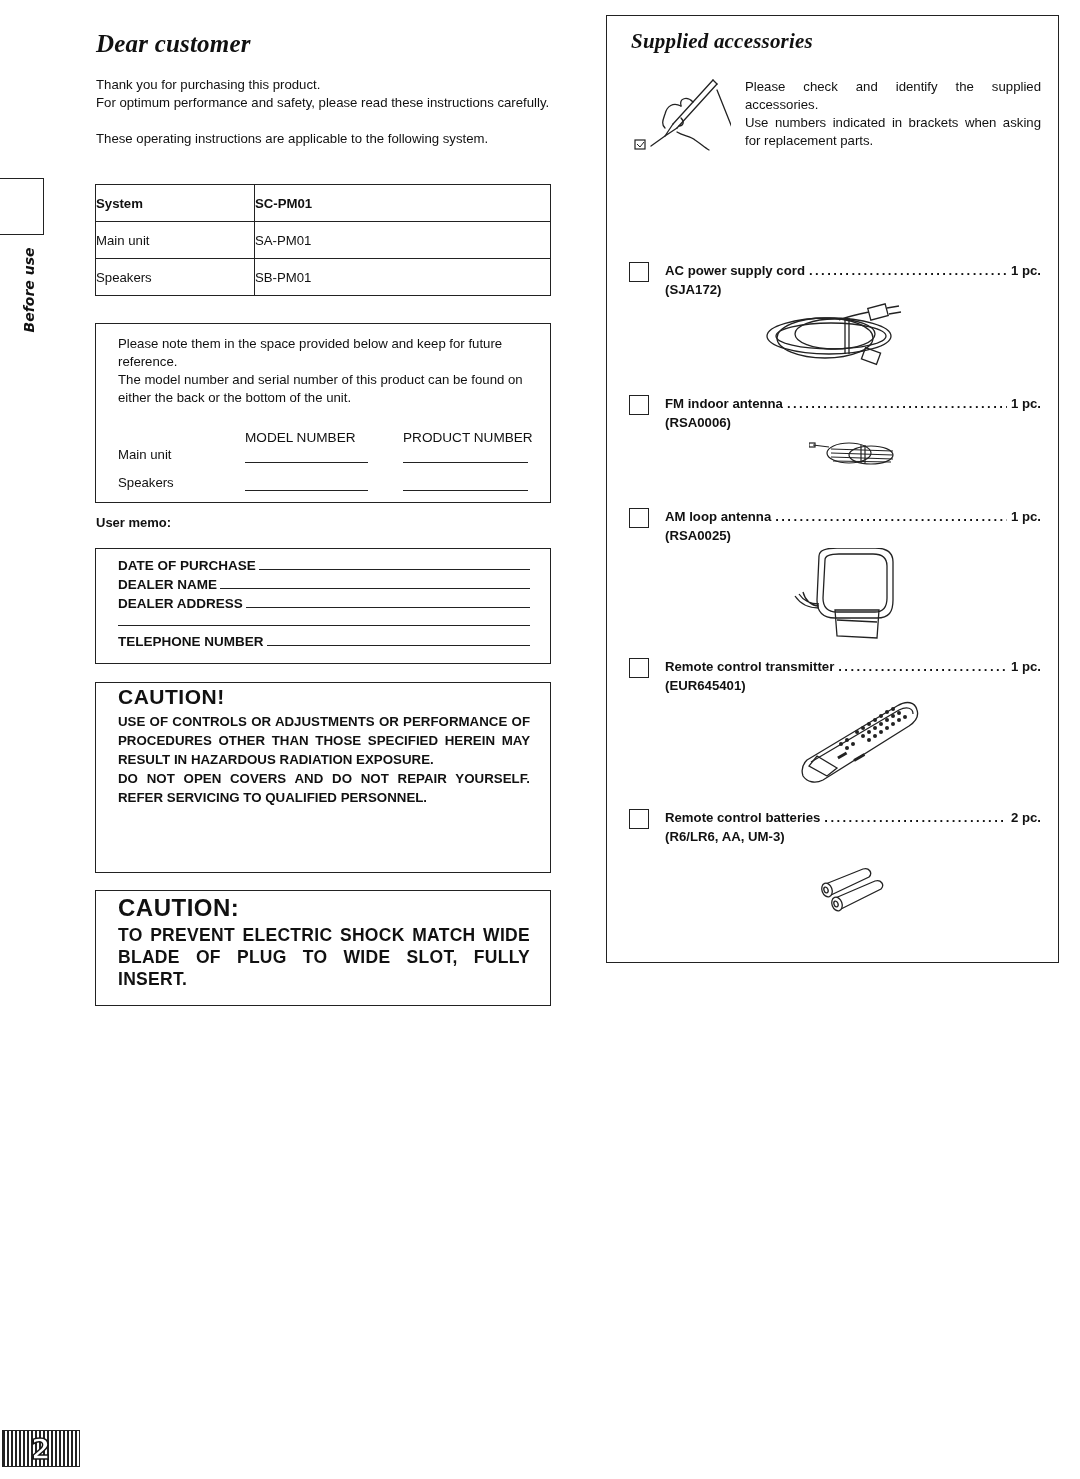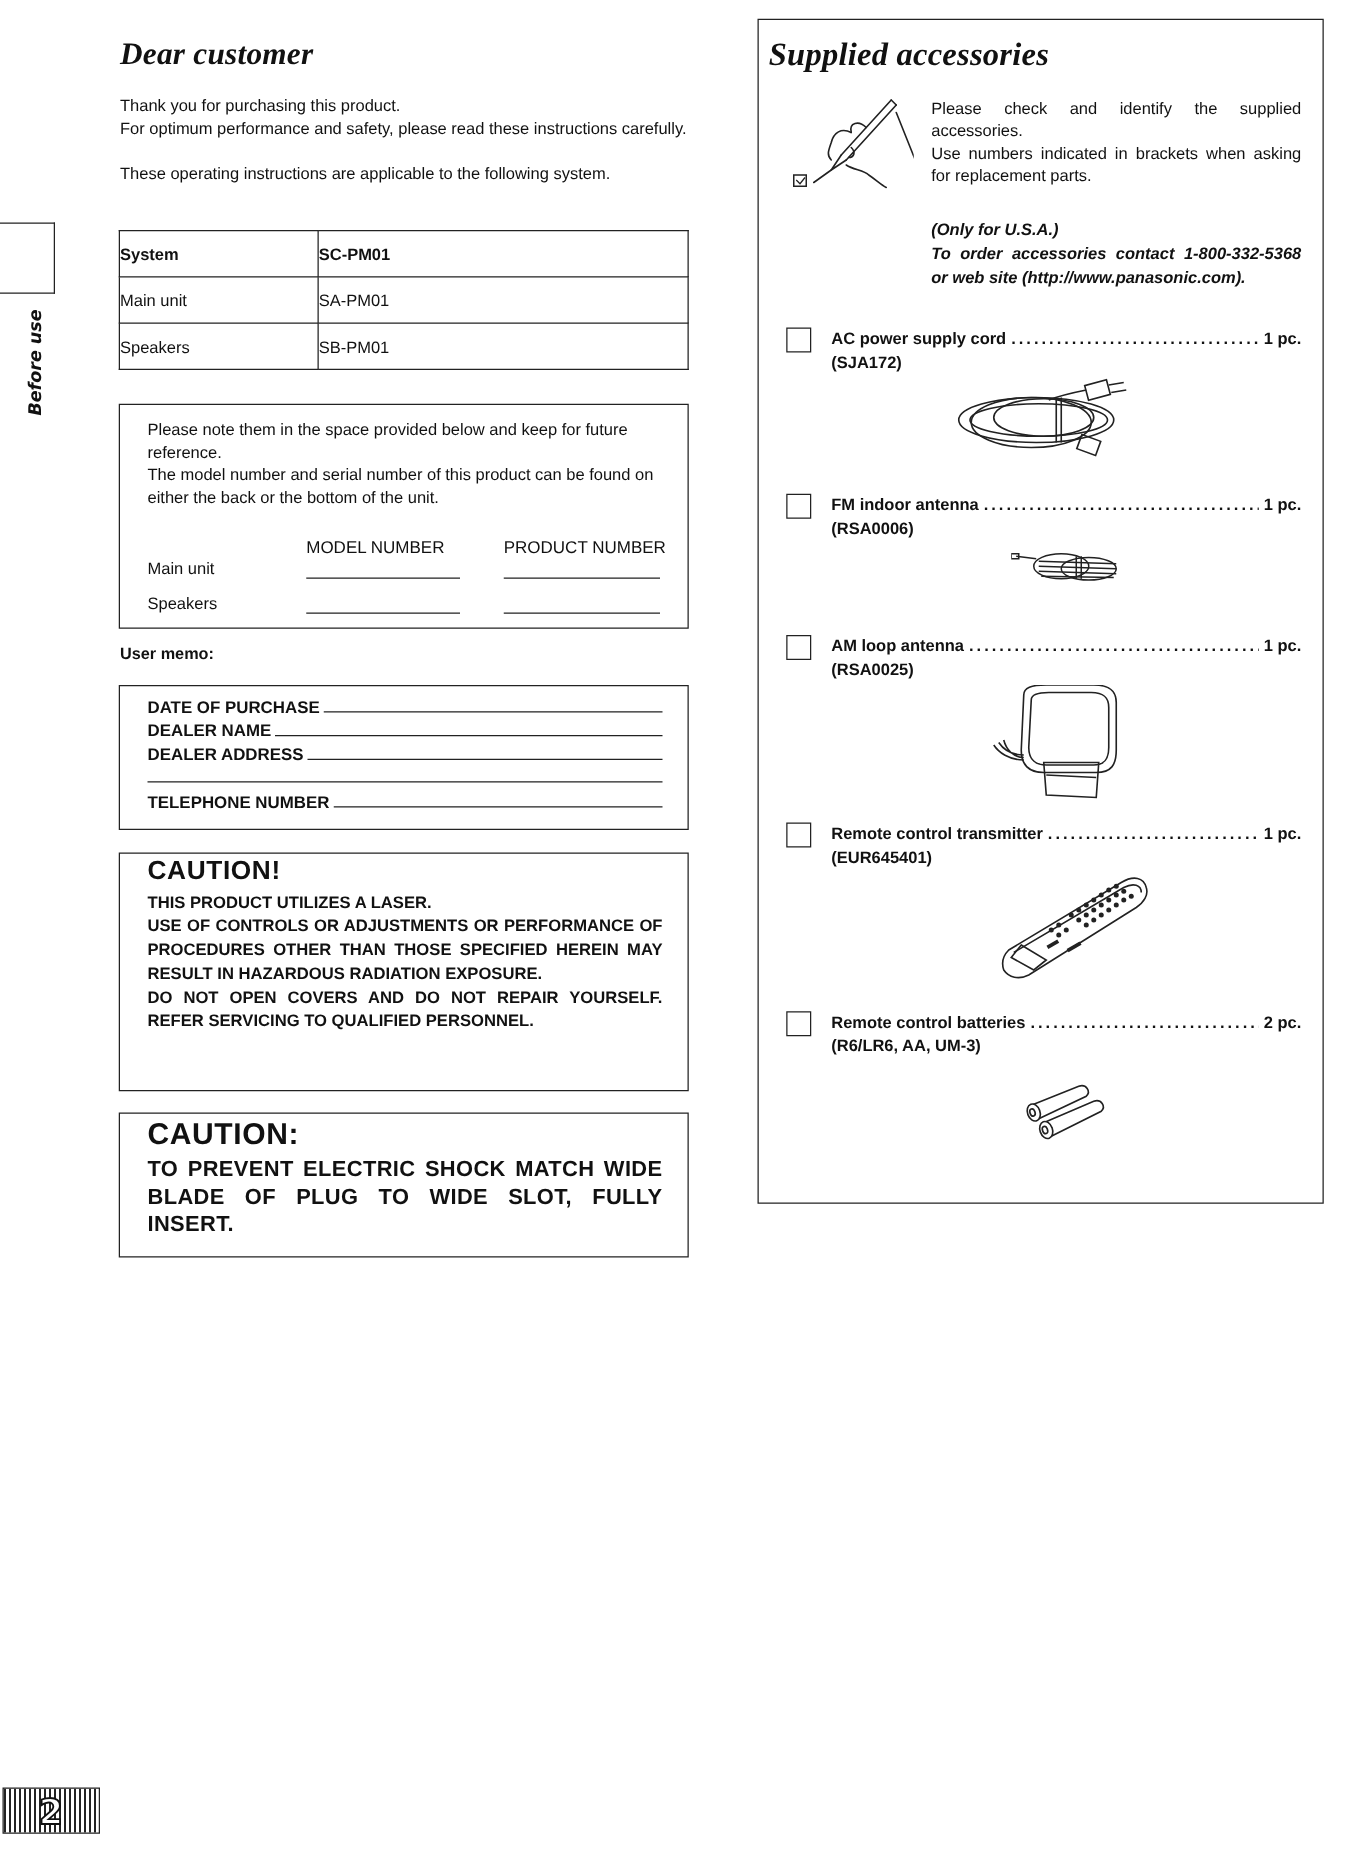--- a/index.html
+++ b/index.html
@@ -38,21 +38,21 @@
   #caution1-title { left: 22px; top: 2px; font-weight: bold; font-size: 21px; letter-spacing: 0.5px; }
   #caution1-text { left: 22px; top: 29px; width: 412px; font-weight: bold; font-size: 13.3px; line-height: 19px; }
   #caution1-text p { margin: 0; }
 
   #caution2-box { left: 95px; top: 890px; width: 454px; height: 114px; border: 1.5px solid #222; }
   #caution2-title { left: 22px; top: 3px; font-weight: bold; font-size: 24px; letter-spacing: 0.5px; }
   #caution2-text { left: 22px; top: 33px; width: 412px; font-weight: bold; font-size: 17.5px; line-height: 22px; text-align: justify; letter-spacing: 0.3px; }
 
   
   #acc-box { left: 606px; top: 15px; width: 451px; height: 946px; border: 1.5px solid #222; }
-  #acc-title { left: 8px; top: 13px; font-size: 26px; }
+  #acc-title { left: 24px; top: 13px; font-size: 21px; }
   #acc-hand { left: 14px; top: 50px; width: 110px; height: 90px; }
   #acc-intro { left: 138px; top: 62px; width: 296px; }
   #acc-intro p { margin: 0; }
   #acc-usa { left: 138px; top: 158px; width: 296px; font-weight: bold; font-style: italic; font-size: 13.2px; line-height: 19px; }
   #acc-usa p { margin: 0; }
 
   .acc-item { position: absolute; left: 22px; width: 412px; }
   .acc-check { position: absolute; left: 0; top: 0; width: 18px; height: 18px; border: 1.4px solid #222; background: #fff; cursor: pointer; }
   .acc-line { position: absolute; left: 36px; top: 1px; width: 376px; display: flex; align-items: baseline; font-weight: bold; font-size: 13.2px; }
   .acc-line .dots { flex: 1; overflow: hidden; white-space: nowrap; margin: 0 4px; letter-spacing: 2.4px; }
@@ -130,21 +130,20 @@
   </div>
   <div class="memo-row" style="top:85px;">
     <span>TELEPHONE NUMBER</span>
       <span class="fill"></span>
   </div>
 </div>
 
 <div id="caution1-box" class="abs">
   <div id="caution1-title" class="abs">CAUTION!</div>
   <div id="caution1-text" class="abs just">
-    <p>THIS PRODUCT UTILIZES A LASER.</p>
     <p>USE OF CONTROLS OR ADJUSTMENTS OR PERFORMANCE OF PROCEDURES OTHER THAN THOSE SPECIFIED HEREIN MAY RESULT IN HAZARDOUS RADIATION EXPOSURE.</p>
     <p>DO NOT OPEN COVERS AND DO NOT REPAIR YOURSELF. REFER SERVICING TO QUALIFIED PERSONNEL.</p>
   </div>
 </div>
 
 <div id="caution2-box" class="abs">
   <div id="caution2-title" class="abs">CAUTION:</div>
   <div id="caution2-text" class="abs">TO PREVENT ELECTRIC SHOCK MATCH WIDE BLADE OF PLUG TO WIDE SLOT, FULLY INSERT.</div>
 </div>
 
@@ -164,24 +163,20 @@
       <path d="M96 24 L112 64"></path>
       <path d="M60 52 C64 56 62 60 58 60"></path>
     </g>
     <rect x="14" y="74" width="10" height="9" fill="#fff" stroke="#222" stroke-width="1.2"></rect>
     <path d="M16 78 L19 81 L23 76" fill="none" stroke="#222" stroke-width="1"></path>
   </svg>
 
   <div id="acc-intro" class="abs body-text just">
     <p>Please check and identify the supplied accessories.</p>
     <p>Use numbers indicated in brackets when asking for replacement parts.</p>
-  </div>
-  <div id="acc-usa" class="abs just">
-    <p>(Only for U.S.A.)</p>
-    <p>To order accessories contact 1-800-332-5368 or web site (http://www.panasonic.com).</p>
   </div>
 
   <div class="acc-item" style="top:246px; height:130px;">
     <div class="acc-check"></div>
     <div class="acc-line">
       <span>AC power supply cord</span>
       <span class="dots">..................................................</span>
       <span class="qty">1 pc.</span>
     </div>
     <div class="acc-part">(SJA172)</div>

